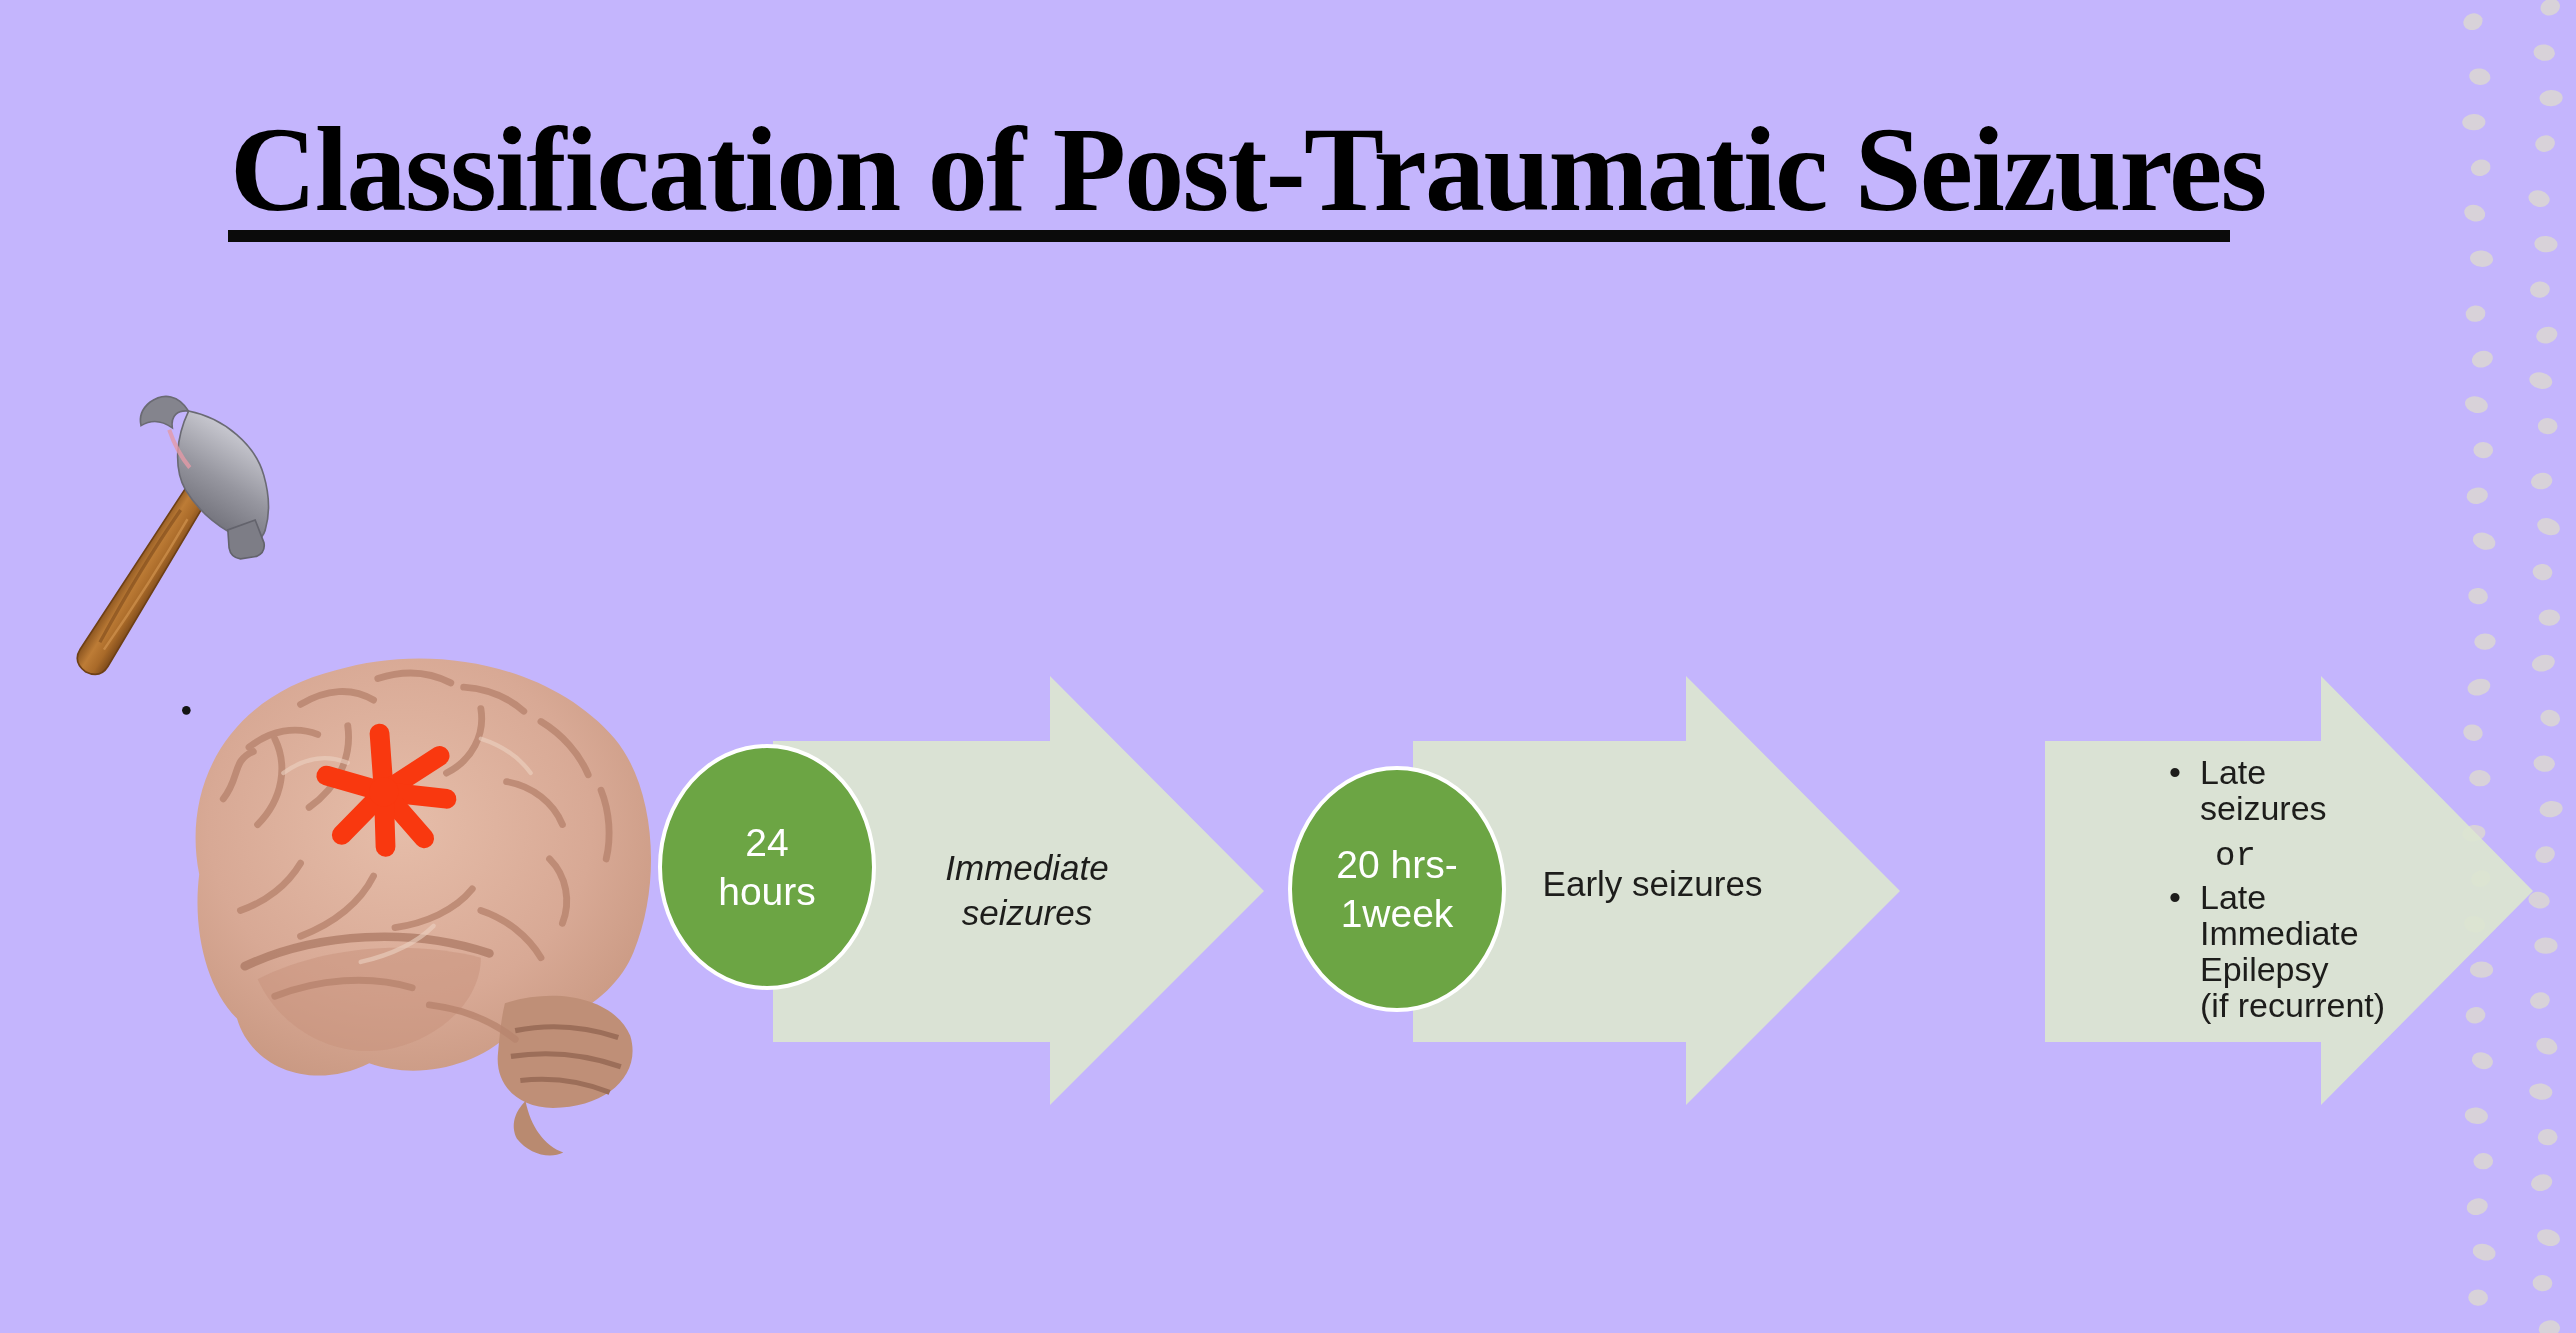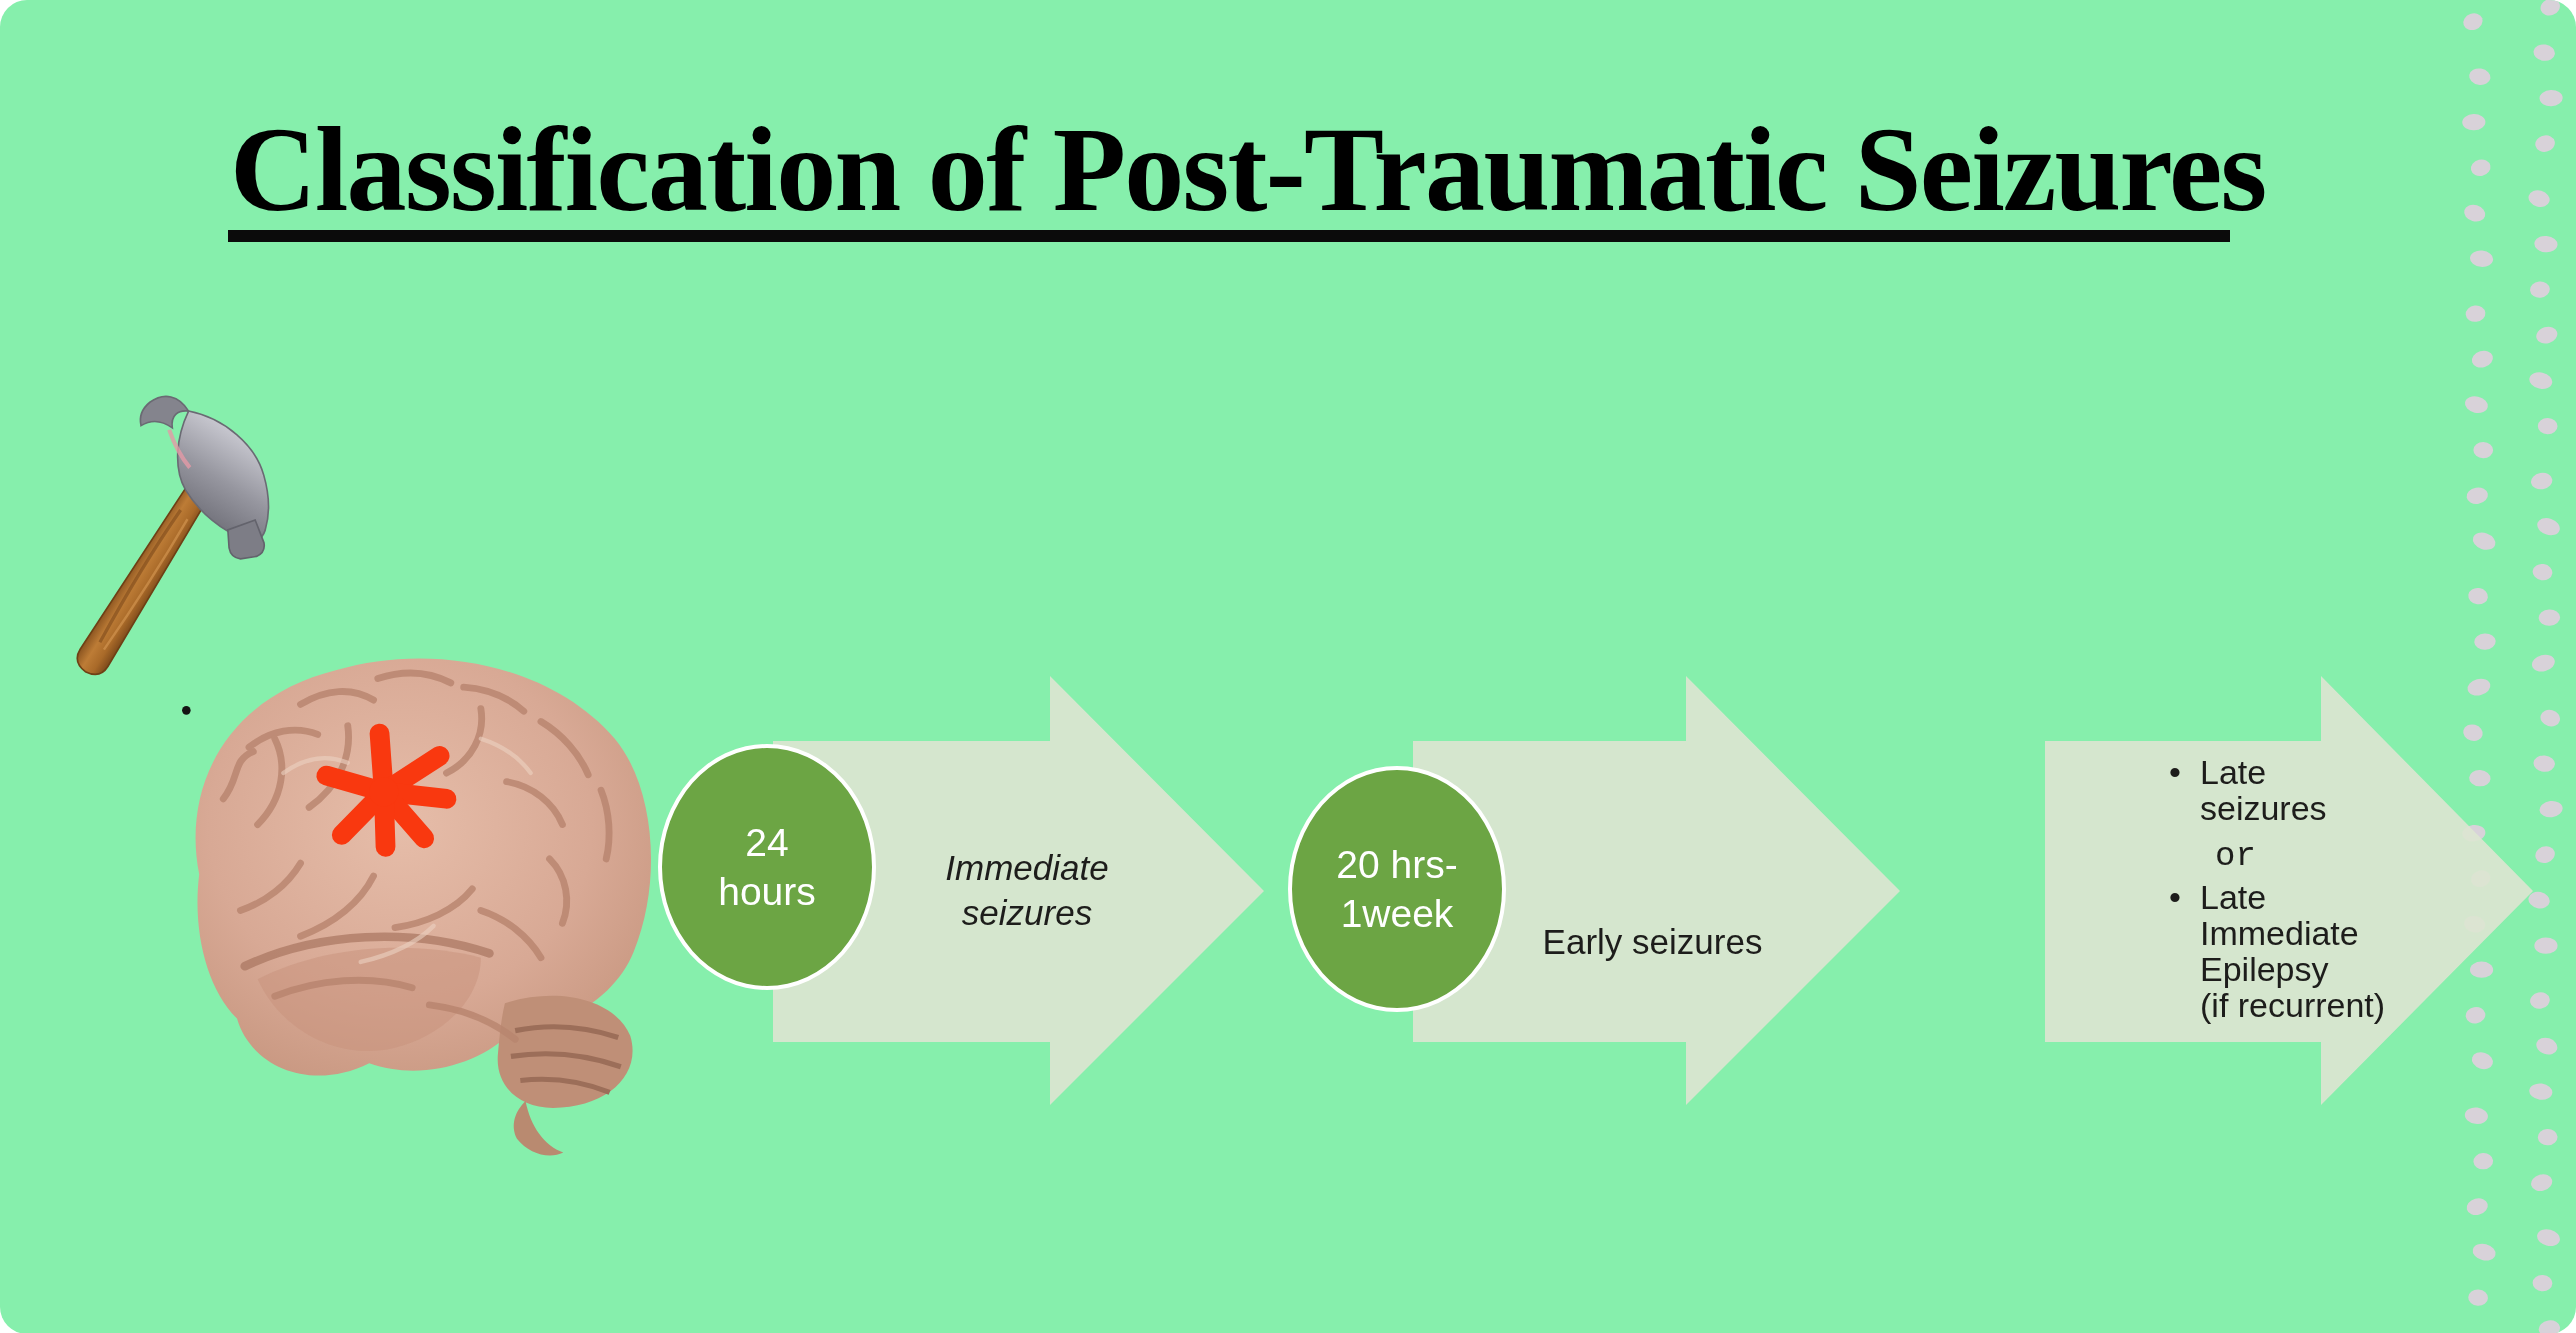--- a/index.html
+++ b/index.html
@@ -1,18 +1,18 @@
 <!DOCTYPE html>
 <html style="font-size:13.7px"><head>
 <meta charset="utf-8">
 <style>
   html,body{margin:0;padding:0;background:#ffffff;}
   .slide{
-    position:relative;width:2576px;height:1334px;background:#86efac;
-    overflow:hidden;font-family:"Liberation Sans",sans-serif;border-radius:27px;
+    position:relative;width:2576px;height:1334px;background:#c4b5fd;
+    overflow:hidden;font-family:"Liberation Sans",sans-serif;
   }
   .art{position:absolute;left:0;top:0;z-index:0;}
   .title{
     position:absolute;left:230px;top:110px;z-index:4;
     font-family:"Liberation Serif",serif;font-weight:700;
     font-size:120px;line-height:1.0;color:#000000;letter-spacing:-1.7px;
     white-space:nowrap;
   }
   .title-underline{
     position:absolute;left:228px;top:230px;width:2002px;height:12px;
@@ -35,21 +35,21 @@
     color:#ffffff;font-size:39px;line-height:49px;text-align:center;
   }
   .circle.c1{left:658px;top:744px;width:218px;height:246px;}
   .circle.c2{left:1288px;top:766px;width:218px;height:246px;}
   .circle.c3{left:1926px;top:769px;width:239px;height:247px;}
   .step-label{
     position:absolute;z-index:3;color:#1d1d1b;font-size:35px;line-height:45px;
     text-align:center;
   }
   .step-label.l1{left:876px;top:845px;width:302px;font-style:italic;}
-  .step-label.l2{left:1498px;top:919px;width:309px;}
+  .step-label.l2{left:1498px;top:861px;width:309px;}
   .bullet-list{
     position:absolute;left:2162px;top:754px;width:258px;z-index:3;
     color:#1d1d1b;font-size:34px;line-height:36px;text-align:left;
   }
   .b-line{position:relative;padding-left:38px;}
   .b-line .bullet{position:absolute;left:6.9px;top:0;}
   .b-line.sep{padding-left:53px;margin:12px 0 5.2px 0;font-family:Liberation Mono, monospace;}
 </style>
 </head>
 <body>

